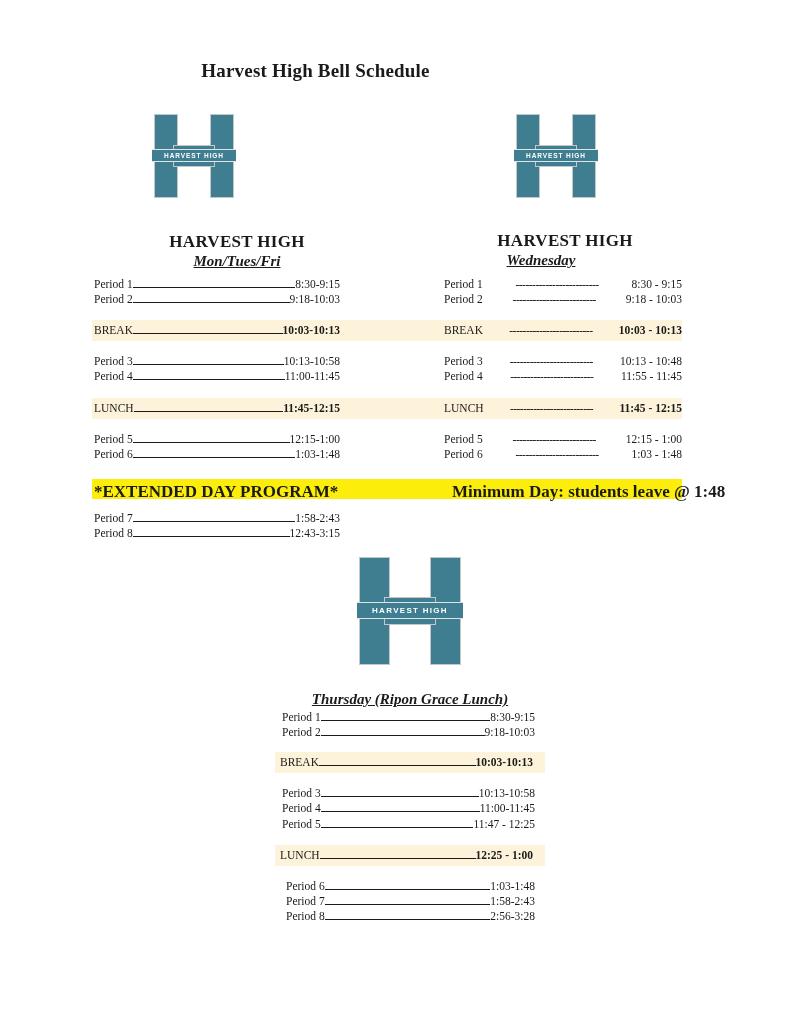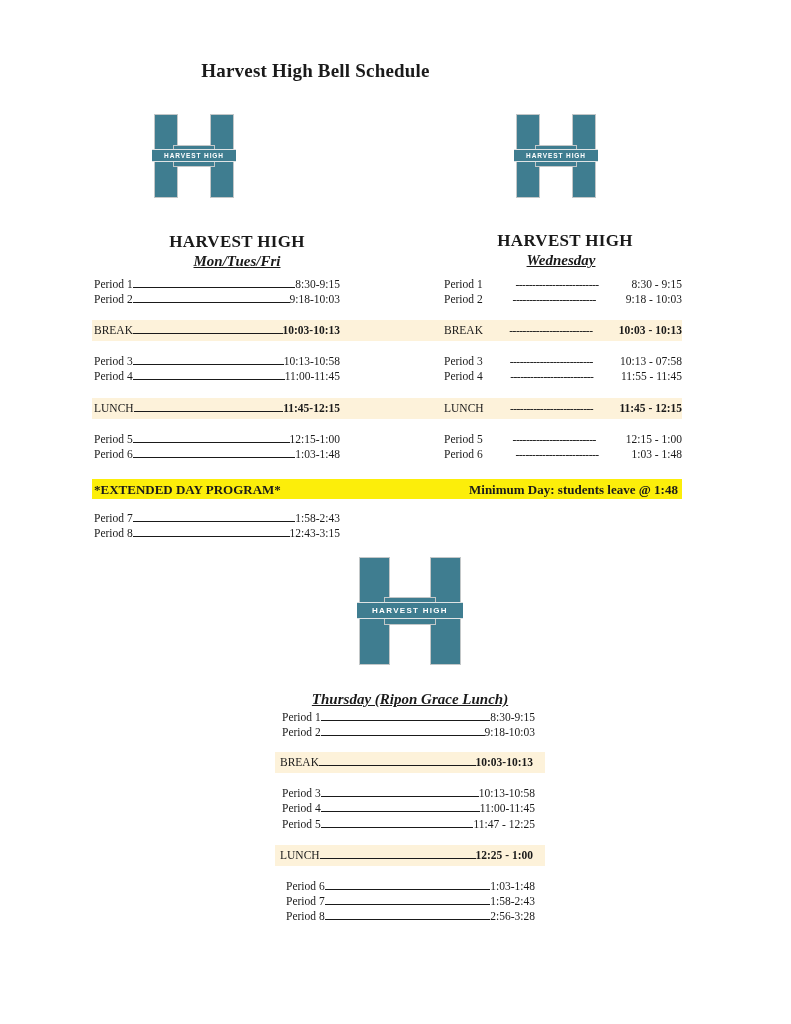--- a/index.html
+++ b/index.html
@@ -124,21 +124,21 @@
   
   .band {
     position: absolute;
     z-index: 0;
   }
   .band-cream  { background: #fdf2da; }
   .band-yellow { background: #fcee0a; }
 
   .band-text {
     position: absolute;
-    font-size: 13px;
+    font-size: 17px;
     font-weight: bold;
     white-space: nowrap;
     z-index: 2;
   }
 
   .rowlayer { z-index: 2; }
 </style>
 </head>
 <body>
 
@@ -234,21 +234,21 @@
     <span class="time">1:58-2:43</span>
   </div>
   <div class="row lead-underscore" style="left:94px; top:526px; width:246px;">
     <span class="label">Period 8</span>
     <span class="leader"></span>
     <span class="time">12:43-3:15</span>
   </div>
 </div>
 
 <div class="col-school" style="left:440px; top:231px; width:250px;">HARVEST HIGH</div>
-<div class="col-day" style="left:436px; top:252px; width:250px;">Wednesday</div>
+<div class="col-day" style="left:416px; top:252px; width:250px;">Wednesday</div>
 
 <div class="rowlayer">
   <div class="row lead-dash" style="left:444px; top:277px; width:238px;">
     <span class="label">Period 1</span>
     <span class="leader">-------------------------</span>
     <span class="time">8:30 - 9:15</span>
   </div>
   <div class="row lead-dash" style="left:444px; top:292px; width:238px;">
     <span class="label">Period 2</span>
     <span class="leader">-------------------------</span>
@@ -257,21 +257,21 @@
 
   <div class="row lead-dash bold" style="left:444px; top:323px; width:238px;">
     <span class="label">BREAK</span>
     <span class="leader">-------------------------</span>
     <span class="time">10:03 - 10:13</span>
   </div>
 
   <div class="row lead-dash" style="left:444px; top:354px; width:238px;">
     <span class="label">Period 3</span>
     <span class="leader">-------------------------</span>
-    <span class="time">10:13 - 07:58</span>
+    <span class="time">10:13 - 10:48</span>
   </div>
   <div class="row lead-dash" style="left:444px; top:369px; width:238px;">
     <span class="label">Period 4</span>
     <span class="leader">-------------------------</span>
     <span class="time">11:55 - 11:45</span>
   </div>
 
   <div class="row lead-dash bold" style="left:444px; top:401px; width:238px;">
     <span class="label">LUNCH</span>
     <span class="leader">-------------------------</span>
@@ -282,21 +282,21 @@
     <span class="label">Period 5</span>
     <span class="leader">-------------------------</span>
     <span class="time">12:15 - 1:00</span>
   </div>
   <div class="row lead-dash" style="left:444px; top:447px; width:238px;">
     <span class="label">Period 6</span>
     <span class="leader">-------------------------</span>
     <span class="time">1:03 - 1:48</span>
   </div>
 
-  <div class="band-text" style="left:469px; top:482px;">Minimum Day: students leave @ 1:48</div>
+  <div class="band-text" style="left:452px; top:482px;">Minimum Day: students leave @ 1:48</div>
 </div>
 
 <div class="col-day" style="left:275px; top:691px; width:270px; text-align:center;">Thursday (Ripon Grace Lunch)</div>
 
 <div class="rowlayer">
   <div class="row lead-underscore" style="left:282px; top:710px; width:253px;">
     <span class="label">Period 1</span>
     <span class="leader"></span>
     <span class="time">8:30-9:15</span>
   </div>

